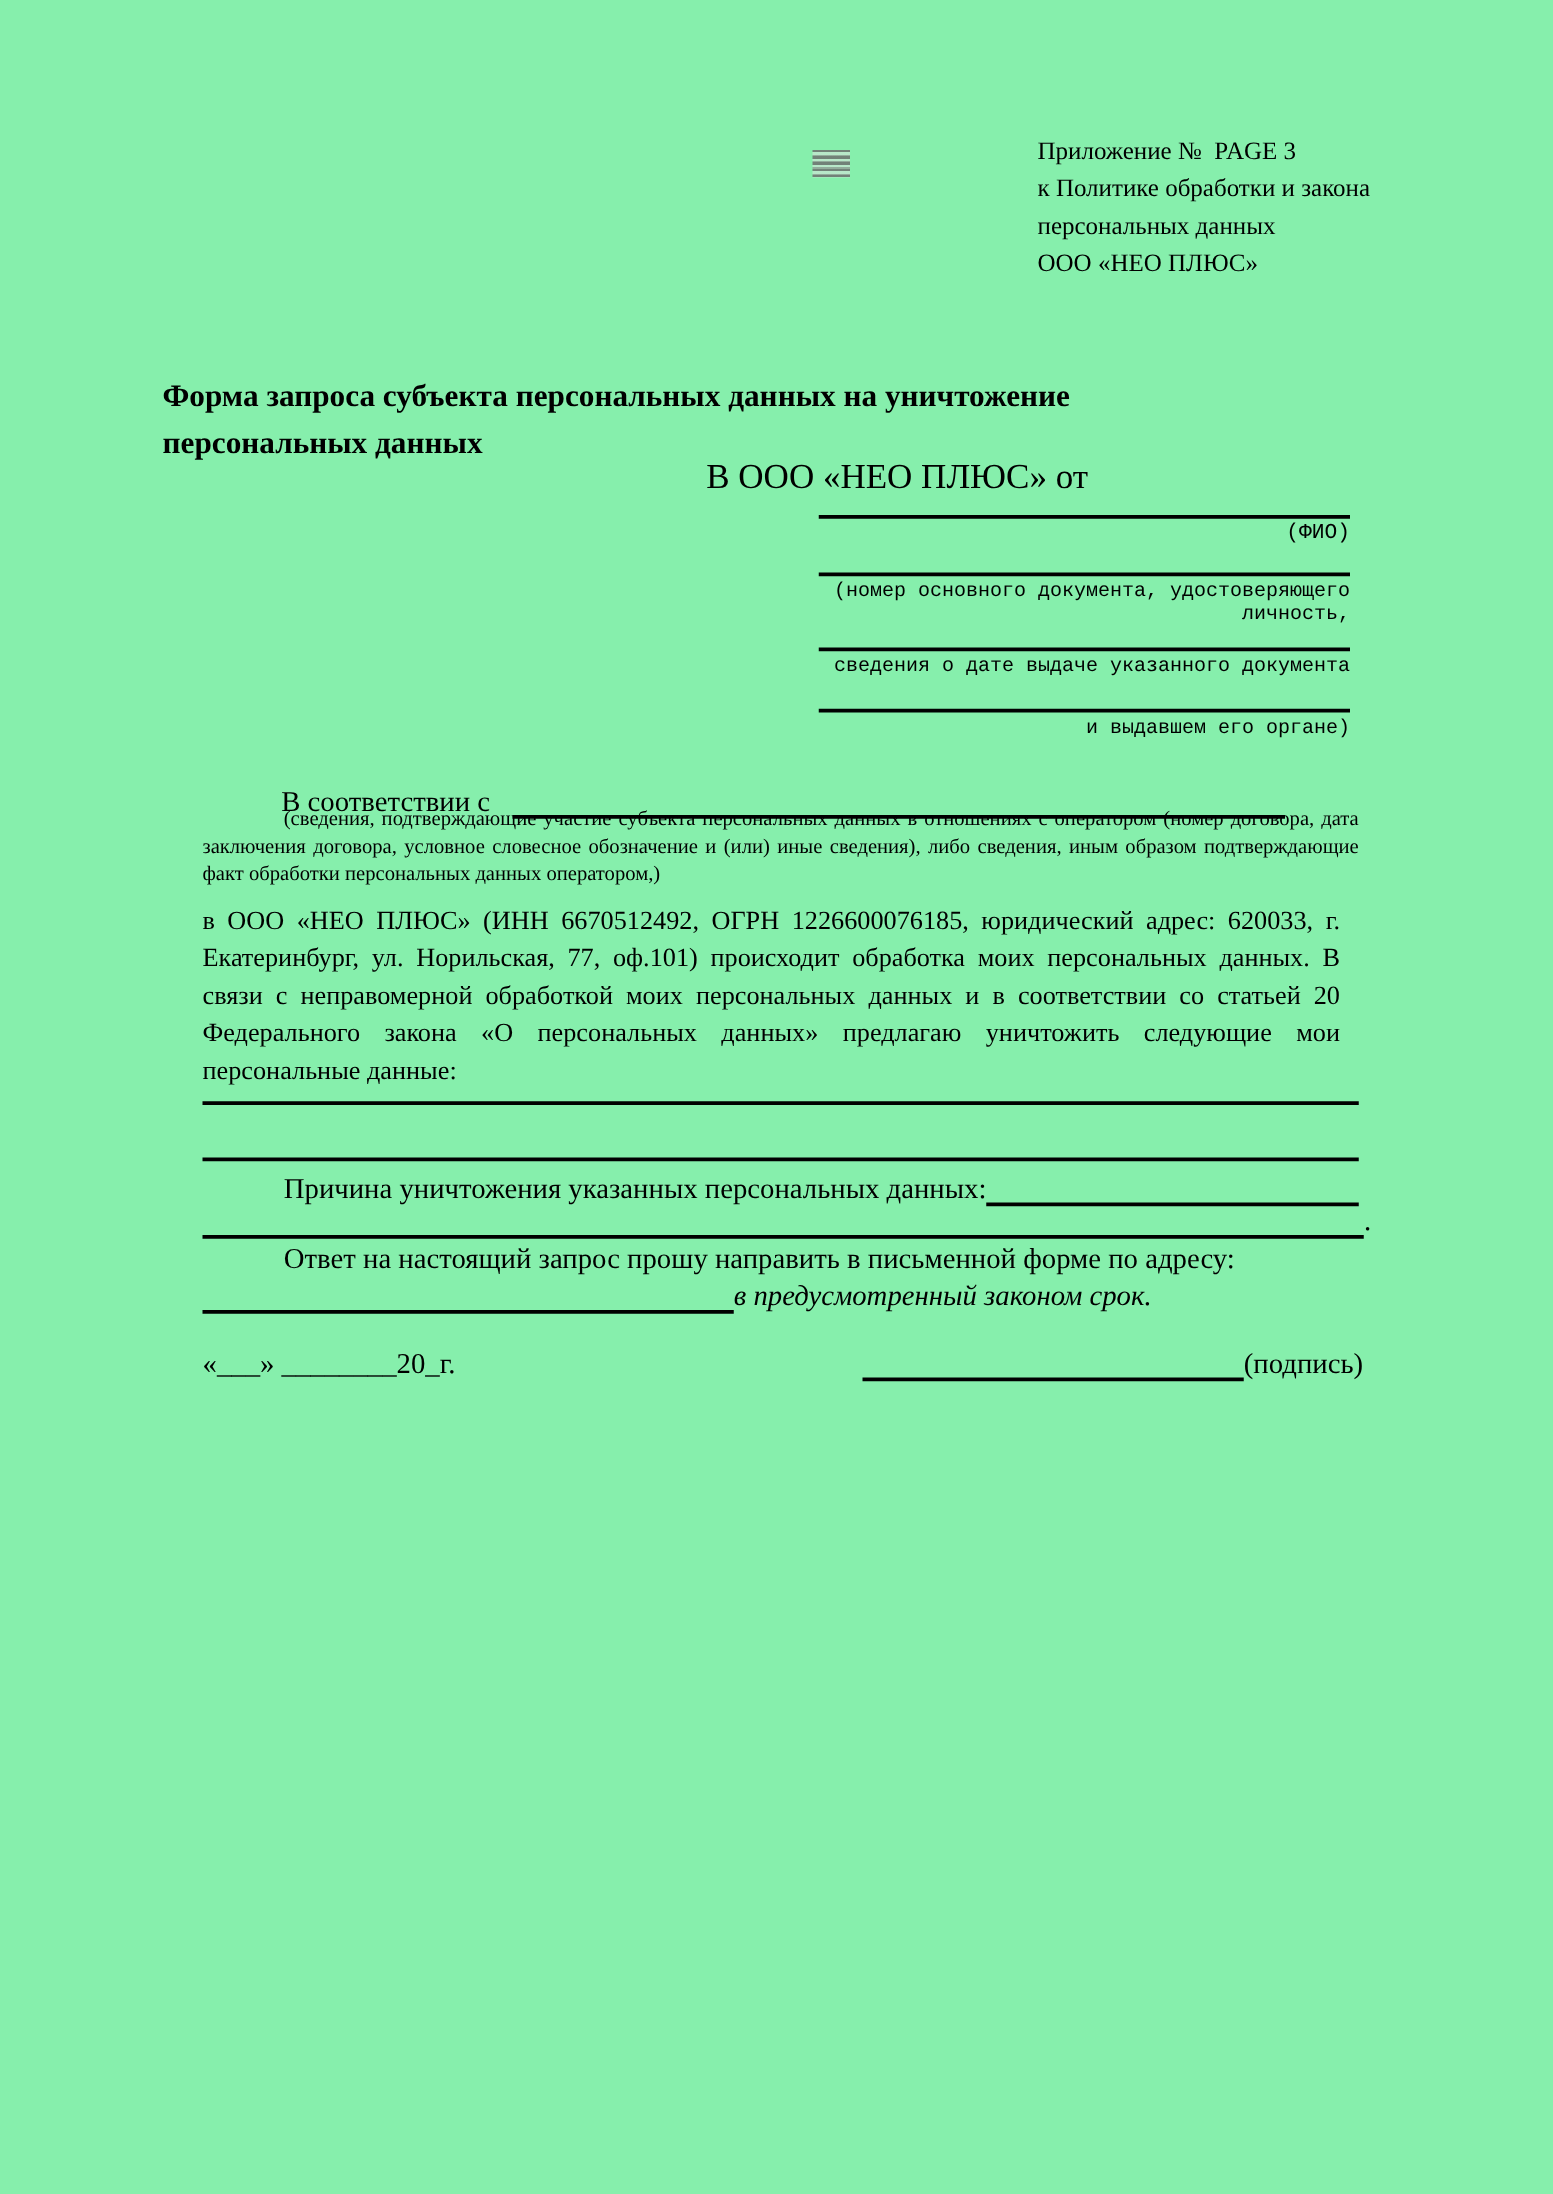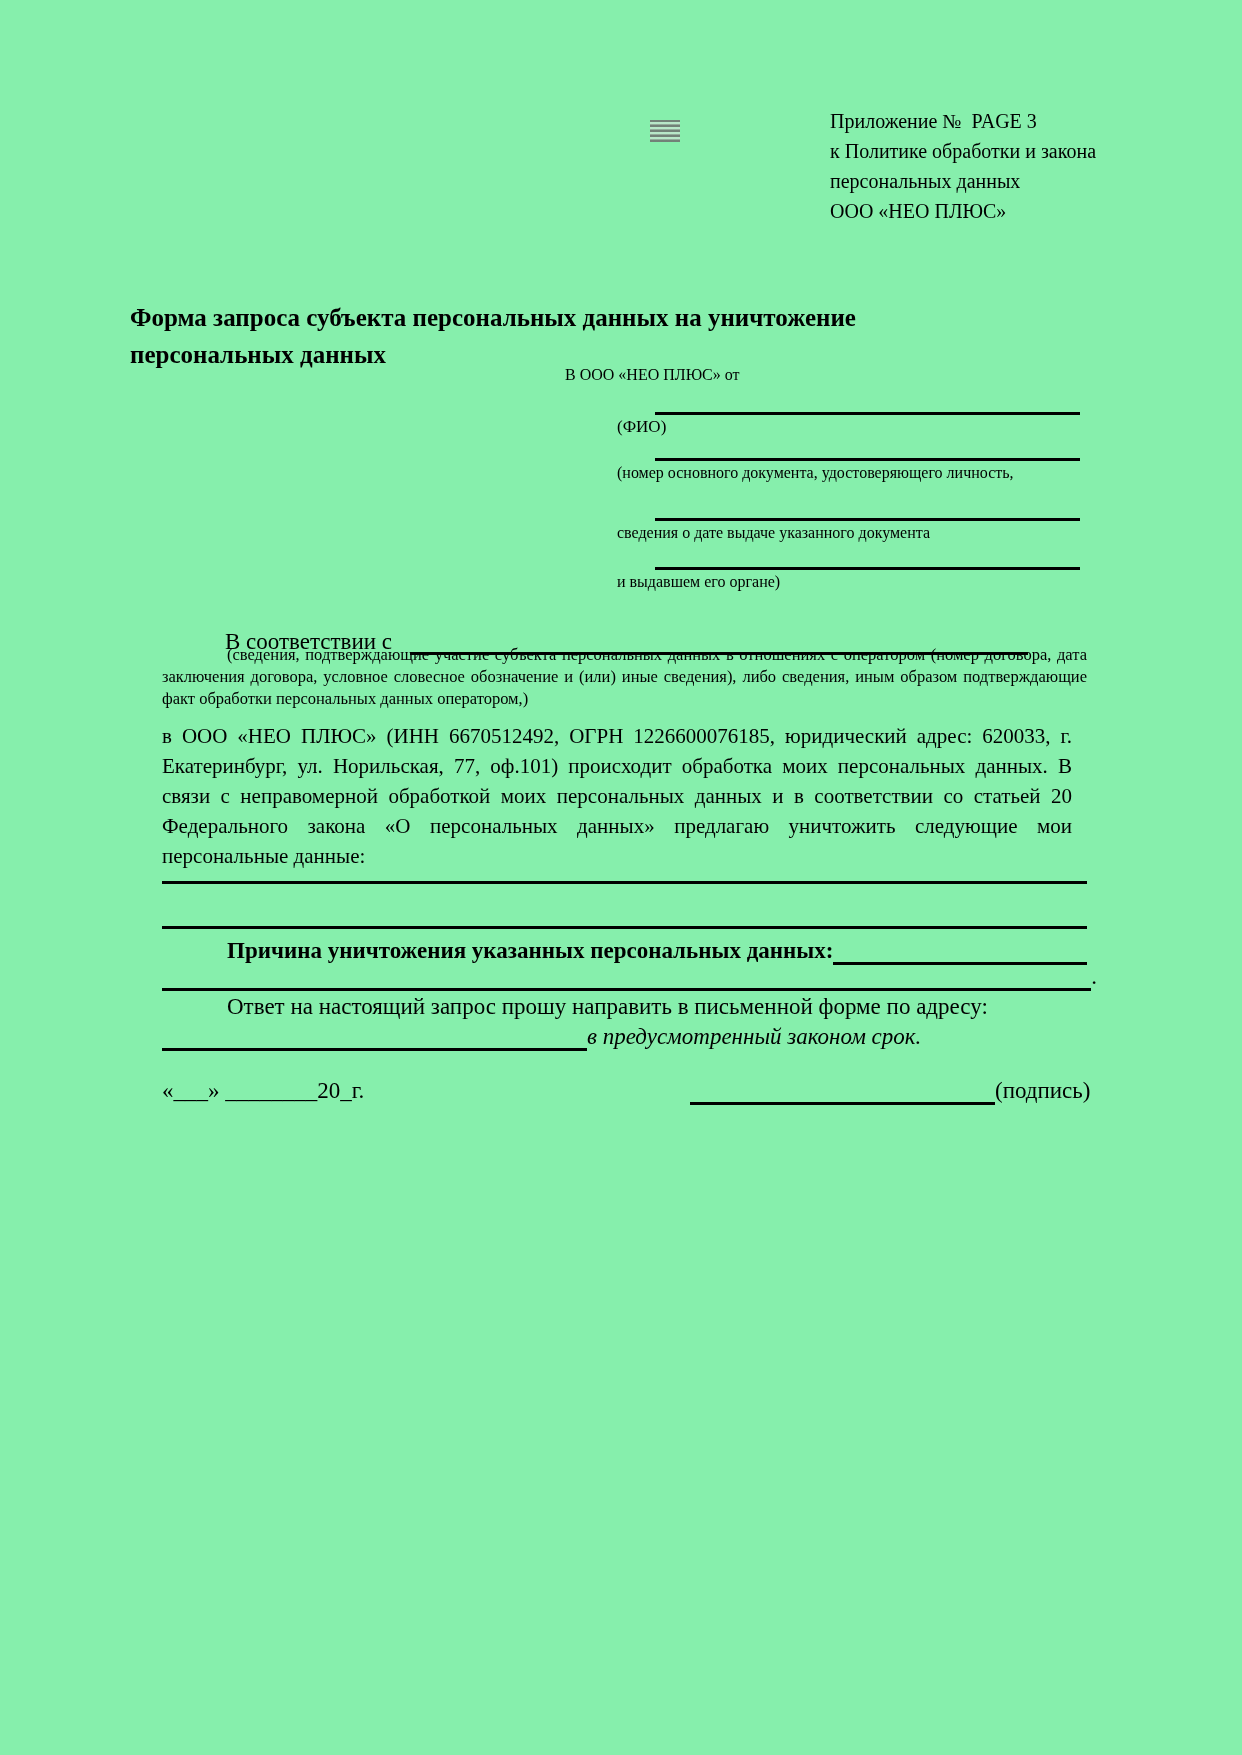--- a/index.html
+++ b/index.html
@@ -24,44 +24,44 @@
       repeating-linear-gradient(180deg,
         rgba(110,110,110,.85) 0 2px,
         rgba(225,225,225,.55) 2px 4px,
         rgba(150,150,150,.75) 4px 5px);
     filter: blur(.4px);
   }
 
   .title { left:130px; top:299px; width:815px; 
            font-weight:bold; font-size:25px; line-height:37px; }
 
-  .addressee { left:565px; top:366px; font-size:16px;text-align:center; }
+  .addressee { left:565px; top:366px; font-size:28px;text-align:center; }
 
   .hrule { position:absolute; height:0; border-top:3px solid #000; }
   .fill-col-rule { left:655px; width:425px; }
-  .cap { left:617px; width:425px; text-align:left; font-size:16px; }
+  .cap { left:655px; width:425px; text-align:right; font-size:16px;font-family:Liberation Mono, monospace; }
   .cap-fio { font-size:17px; }
 
   .accordance-label { left:225px; top:629px; font-size:23px; }
   .accordance-line { left:410px; top:632px; width:618px; height:20px;
                      border-bottom:3px solid #000; }
 
   .small-print { left:162px; top:644px; width:925px;
                  font-size:16.5px; line-height:22px;
                  text-align:justify; text-indent:65px; }
 
   .body-par { left:162px; top:721px; width:910px;
               font-size:21px; line-height:30px; text-align:justify; }
 
   .flexrow { position:absolute; display:flex; font-size:23px; line-height:30px; }
   .u { border-bottom:3px solid #000; height:26px; }
   .grow { flex:1 1 auto; }
   .indent { display:inline-block; width:65px; }
 
-  .reason-row { left:162px; top:936px; width:925px;font-weight:bold; }
+  .reason-row { left:162px; top:936px; width:925px; }
   .cont-row   { left:162px; top:962px; width:935px; }
   .resp-par   { left:162px; top:992px; width:925px; font-size:23px;
                 line-height:30px; text-indent:65px; }
   .tail-row   { left:162px; top:1022px; width:925px;font-style:italic; }
   .tail-u     { width:425px; flex:0 0 auto; }
 
   .date-blank { left:162px; top:1078px; font-size:23px; }
   .sig-row    { left:690px; top:1076px; }
   .sig-u      { width:305px; flex:0 0 auto; }
 </style>

